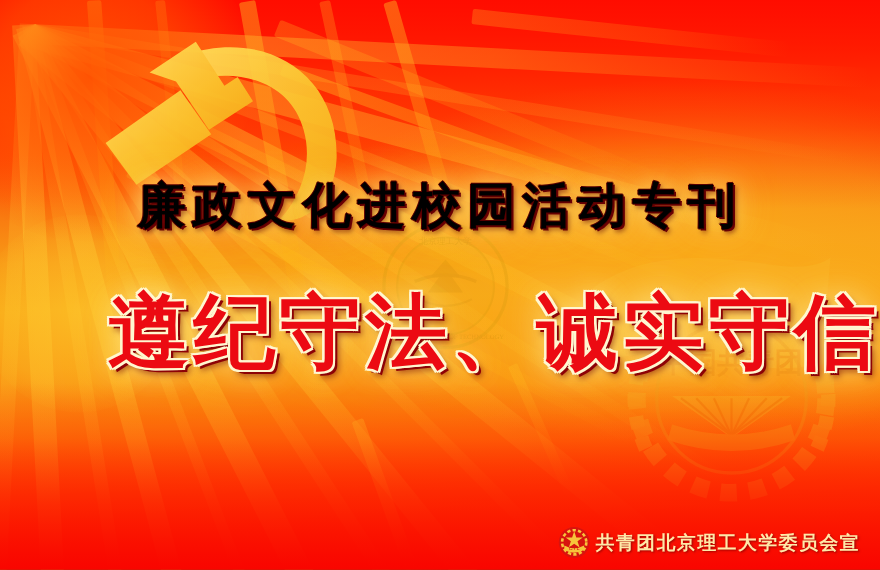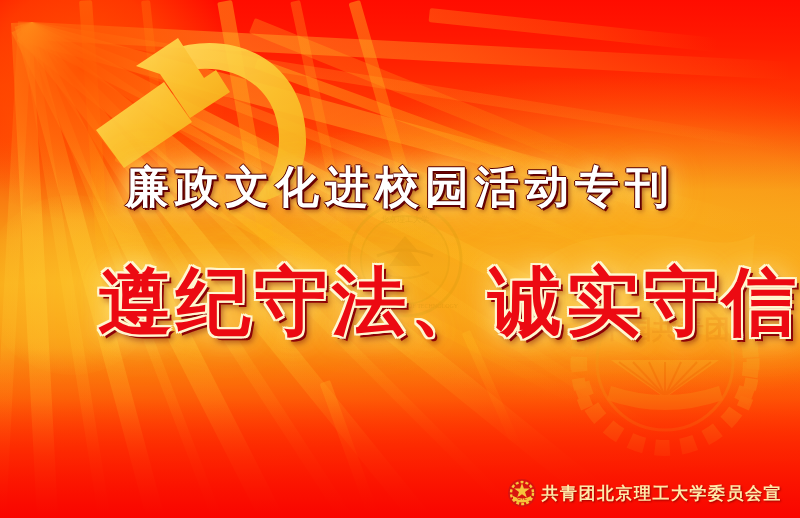--- a/index.html
+++ b/index.html
@@ -111,21 +111,21 @@
 
   
   .title-top {
     position: absolute;
     left: 0; right: 0;
     top: 158px;
     text-align: center;
     font-size: 44px;
     font-weight: bold;
     letter-spacing: 6px;
-    color: #ffffff;
+    color: #000000;
     white-space: nowrap;
     text-shadow:
       0 0 1px #5a0002,
       1px 0 0 #5a0002, -1px 0 0 #5a0002,
       0 1px 0 #5a0002, 0 -1px 0 #5a0002,
       2px 2px 0 #6b0004,
       3px 3px 5px rgba(90,0,0,0.55),
       0 0 22px rgba(255,235,140,0.95),
       0 0 38px rgba(255,220,90,0.7);
   }

